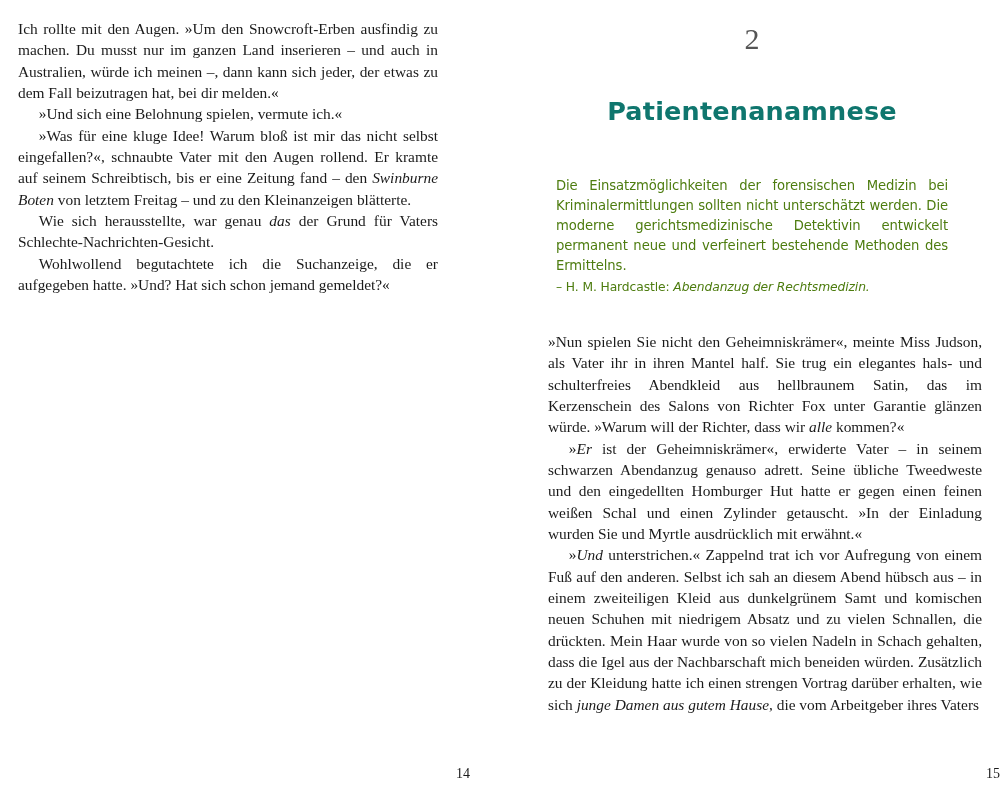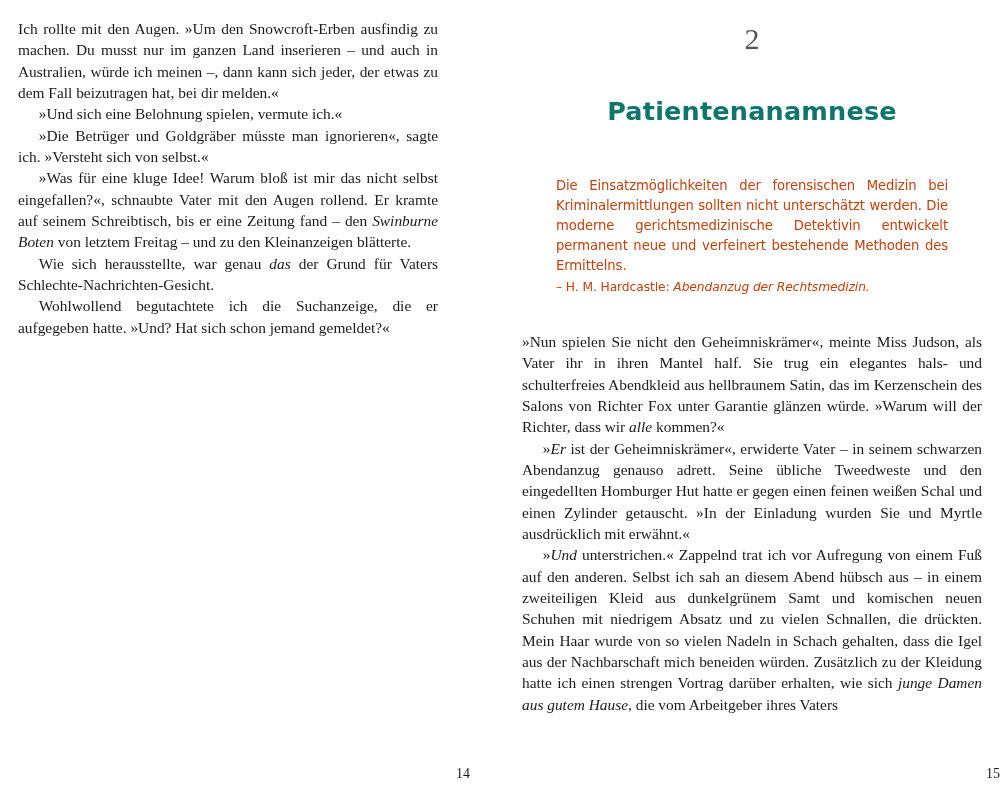--- a/index.html
+++ b/index.html
@@ -76,45 +76,45 @@
     font-size: 25.5px;
     letter-spacing: 0.2px;
     margin: 42px 0 0 0;
     color: #0f766e;
   }
   .epigraph {
     font-family: "DejaVu Sans", sans-serif;
     font-size: 13.2px;
     line-height: 1.52;
     margin: 50px 34px 0 34px;
-    color: #c2410c;
+    color: #4d7c0f;
     text-align: justify;
     hyphens: auto;
     -webkit-hyphens: auto;
     letter-spacing: -0.1px;
   }
   .epigraph p { margin: 0; }
   .epigraph .attrib {
     margin-top: 2px;
     font-size: 12.3px;
   }
   .body-start {
     margin-top: 34px;
+    margin-left: 26px;
   }
 </style>
 </head>
 <body>
 
 <div class="spread">
 
   <div class="page page-left">
     <div class="textblock" id="left-text">
         <p class="noindent"><span>Ich rollte mit den Augen. »Um den Snowcroft-Erben ausfindig zu machen. Du musst nur im ganzen Land inserieren – und auch in Australien, würde ich meinen –, dann kann sich jeder, der etwas zu dem Fall beizutragen hat, bei dir melden.«</span></p>
         <p><span>»Und sich eine Belohnung spielen, vermute ich.«</span></p>
-        <p><span>»Die Betrüger und Goldgräber müsste man ignorieren«, sagte ich. »Versteht sich von selbst.«</span></p>
         <p><span>»Was für eine kluge Idee! Warum bloß ist mir das nicht selbst eingefallen?«, schnaubte Vater mit den Augen rollend. Er kramte auf seinem Schreibtisch, bis er eine Zeitung fand – den </span><span class="ital">Swinburne Boten</span><span> von letztem Freitag – und zu den Kleinanzeigen blätterte.</span></p>
         <p><span>Wie sich herausstellte, war genau </span><span class="ital">das</span><span> der Grund für Vaters Schlechte-Nachrichten-Gesicht.</span></p>
         <p><span>Wohlwollend begutachtete ich die Suchanzeige, die er aufgegeben hatte. »Und? Hat sich schon jemand gemeldet?«</span></p>
       </div>
     <div class="folio folio-left">14</div>
   </div>
 
   <div class="page page-right">
     <div class="chapter-num">2</div>
     <h1 class="chapter-title">Patientenanamnese</h1>

